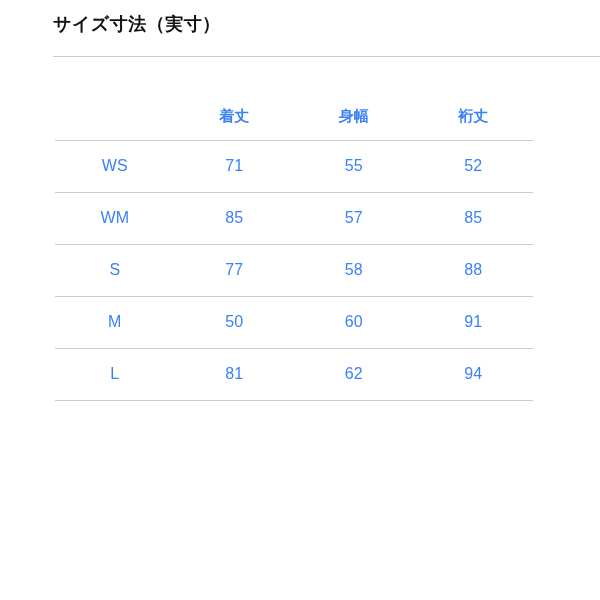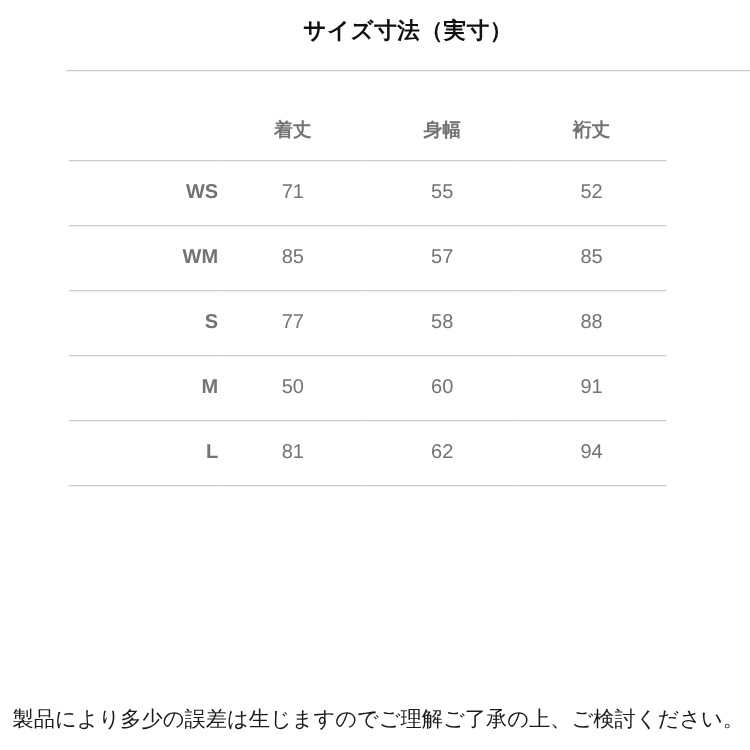--- a/index.html
+++ b/index.html
@@ -22,52 +22,50 @@
     right: 0;
     height: 57px;
     border-bottom: 1px solid #cccccc;
   }
   .page-title {
     padding-top: 12px;
     font-size: 18px;
     font-weight: 700;
     letter-spacing: 0.5px;
     color: #111111;
-    text-align: center;
   }
   table.size-table {
     position: absolute;
     left: 55px;
-    top: 82px;
+    top: 94px;
     width: 478px;
     border-collapse: collapse;
     table-layout: fixed;
     text-align: center;
-    color: #737373;
+    color: #3b82f6;
   }
   table.size-table thead tr {
     height: 46px;
     border-bottom: 1px solid #cccccc;
   }
   table.size-table thead th {
     font-size: 15px;
     font-weight: 700;
     vertical-align: middle;
   }
   table.size-table tbody tr {
     height: 52px;
     border-bottom: 1px solid #cccccc;
   }
   table.size-table td {
     vertical-align: middle;
     font-size: 16px;
   }
   table.size-table td.size-cell {
-    font-weight: 700;
-    text-align: right;
+    font-weight: 400;
   }
   table.size-table td.value-cell {
     font-weight: 400;
     text-align: center;
   }
   .footer-note {
     position: absolute;
     left: 10px;
     top: 563px;
     width: 586px;
@@ -122,15 +120,14 @@
       </tr>
       <tr>
         <td class="size-cell">L</td>
         <td class="value-cell">81</td>
         <td class="value-cell">62</td>
         <td class="value-cell">94</td>
       </tr>
     </tbody>
   </table>
 
-  <p class="footer-note">製品により多少の誤差は生じますのでご理解ご了承の上、ご検討ください。</p>
 
 </div>
 
 </body></html>

